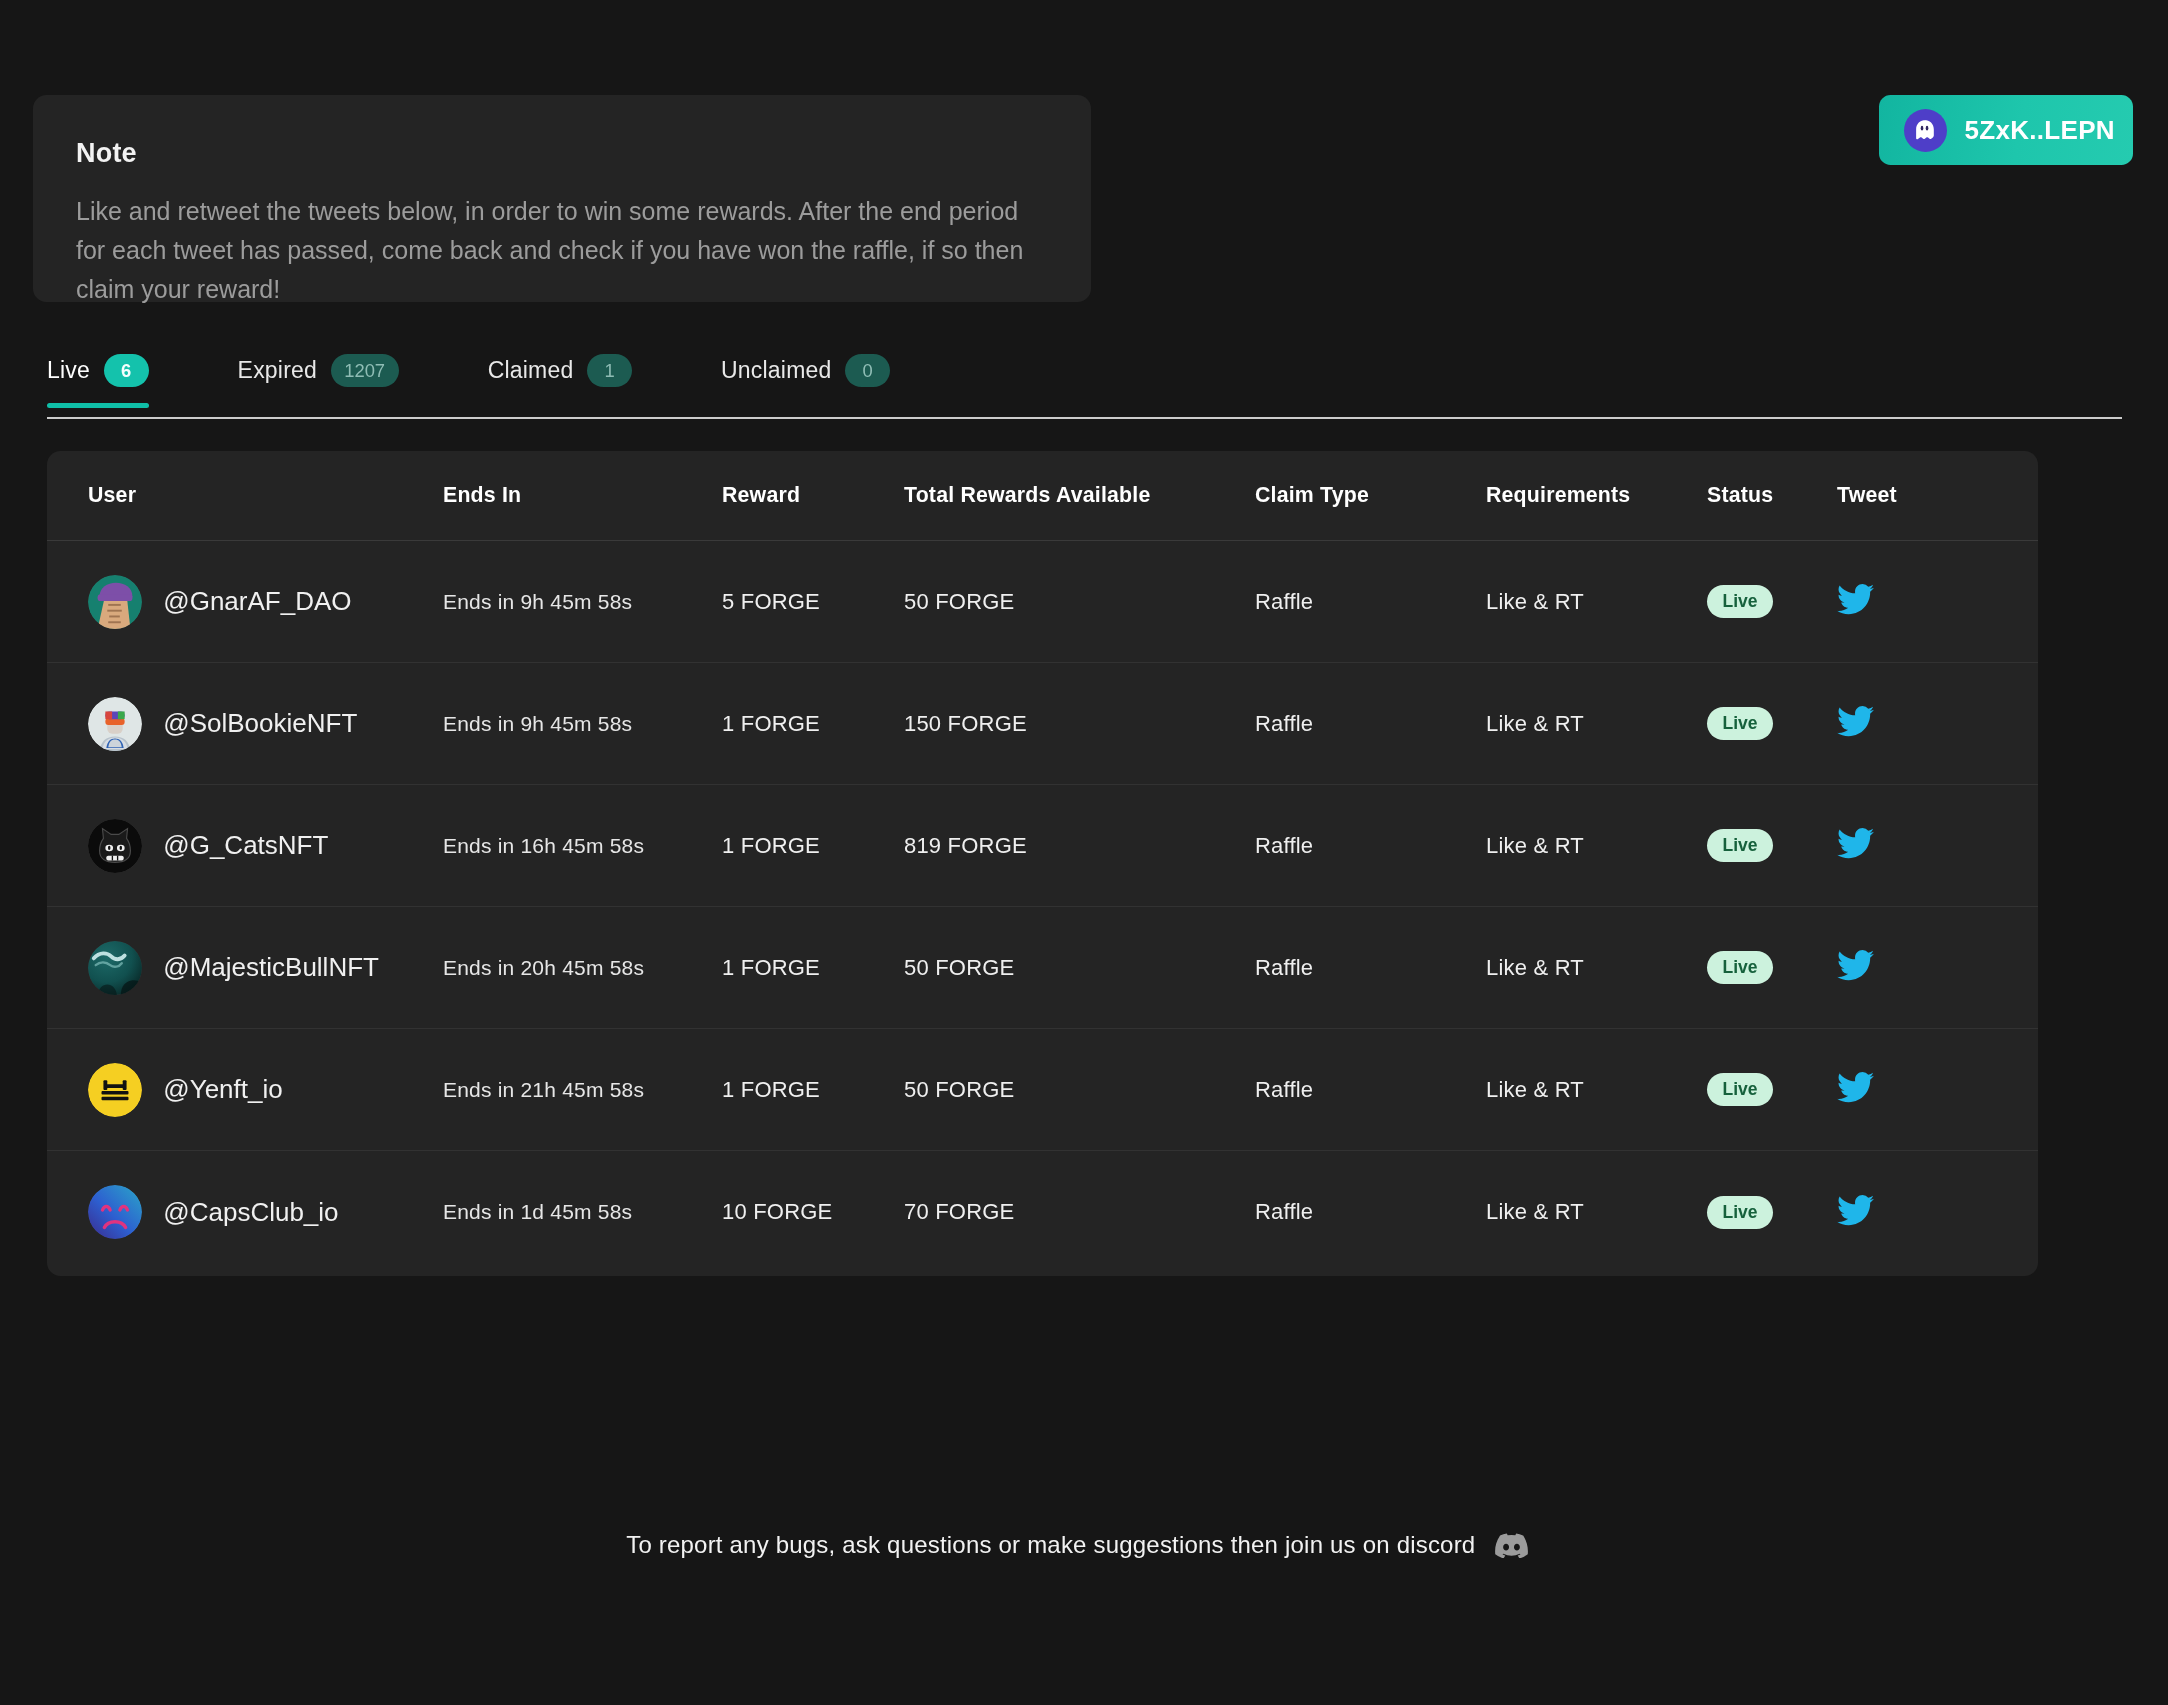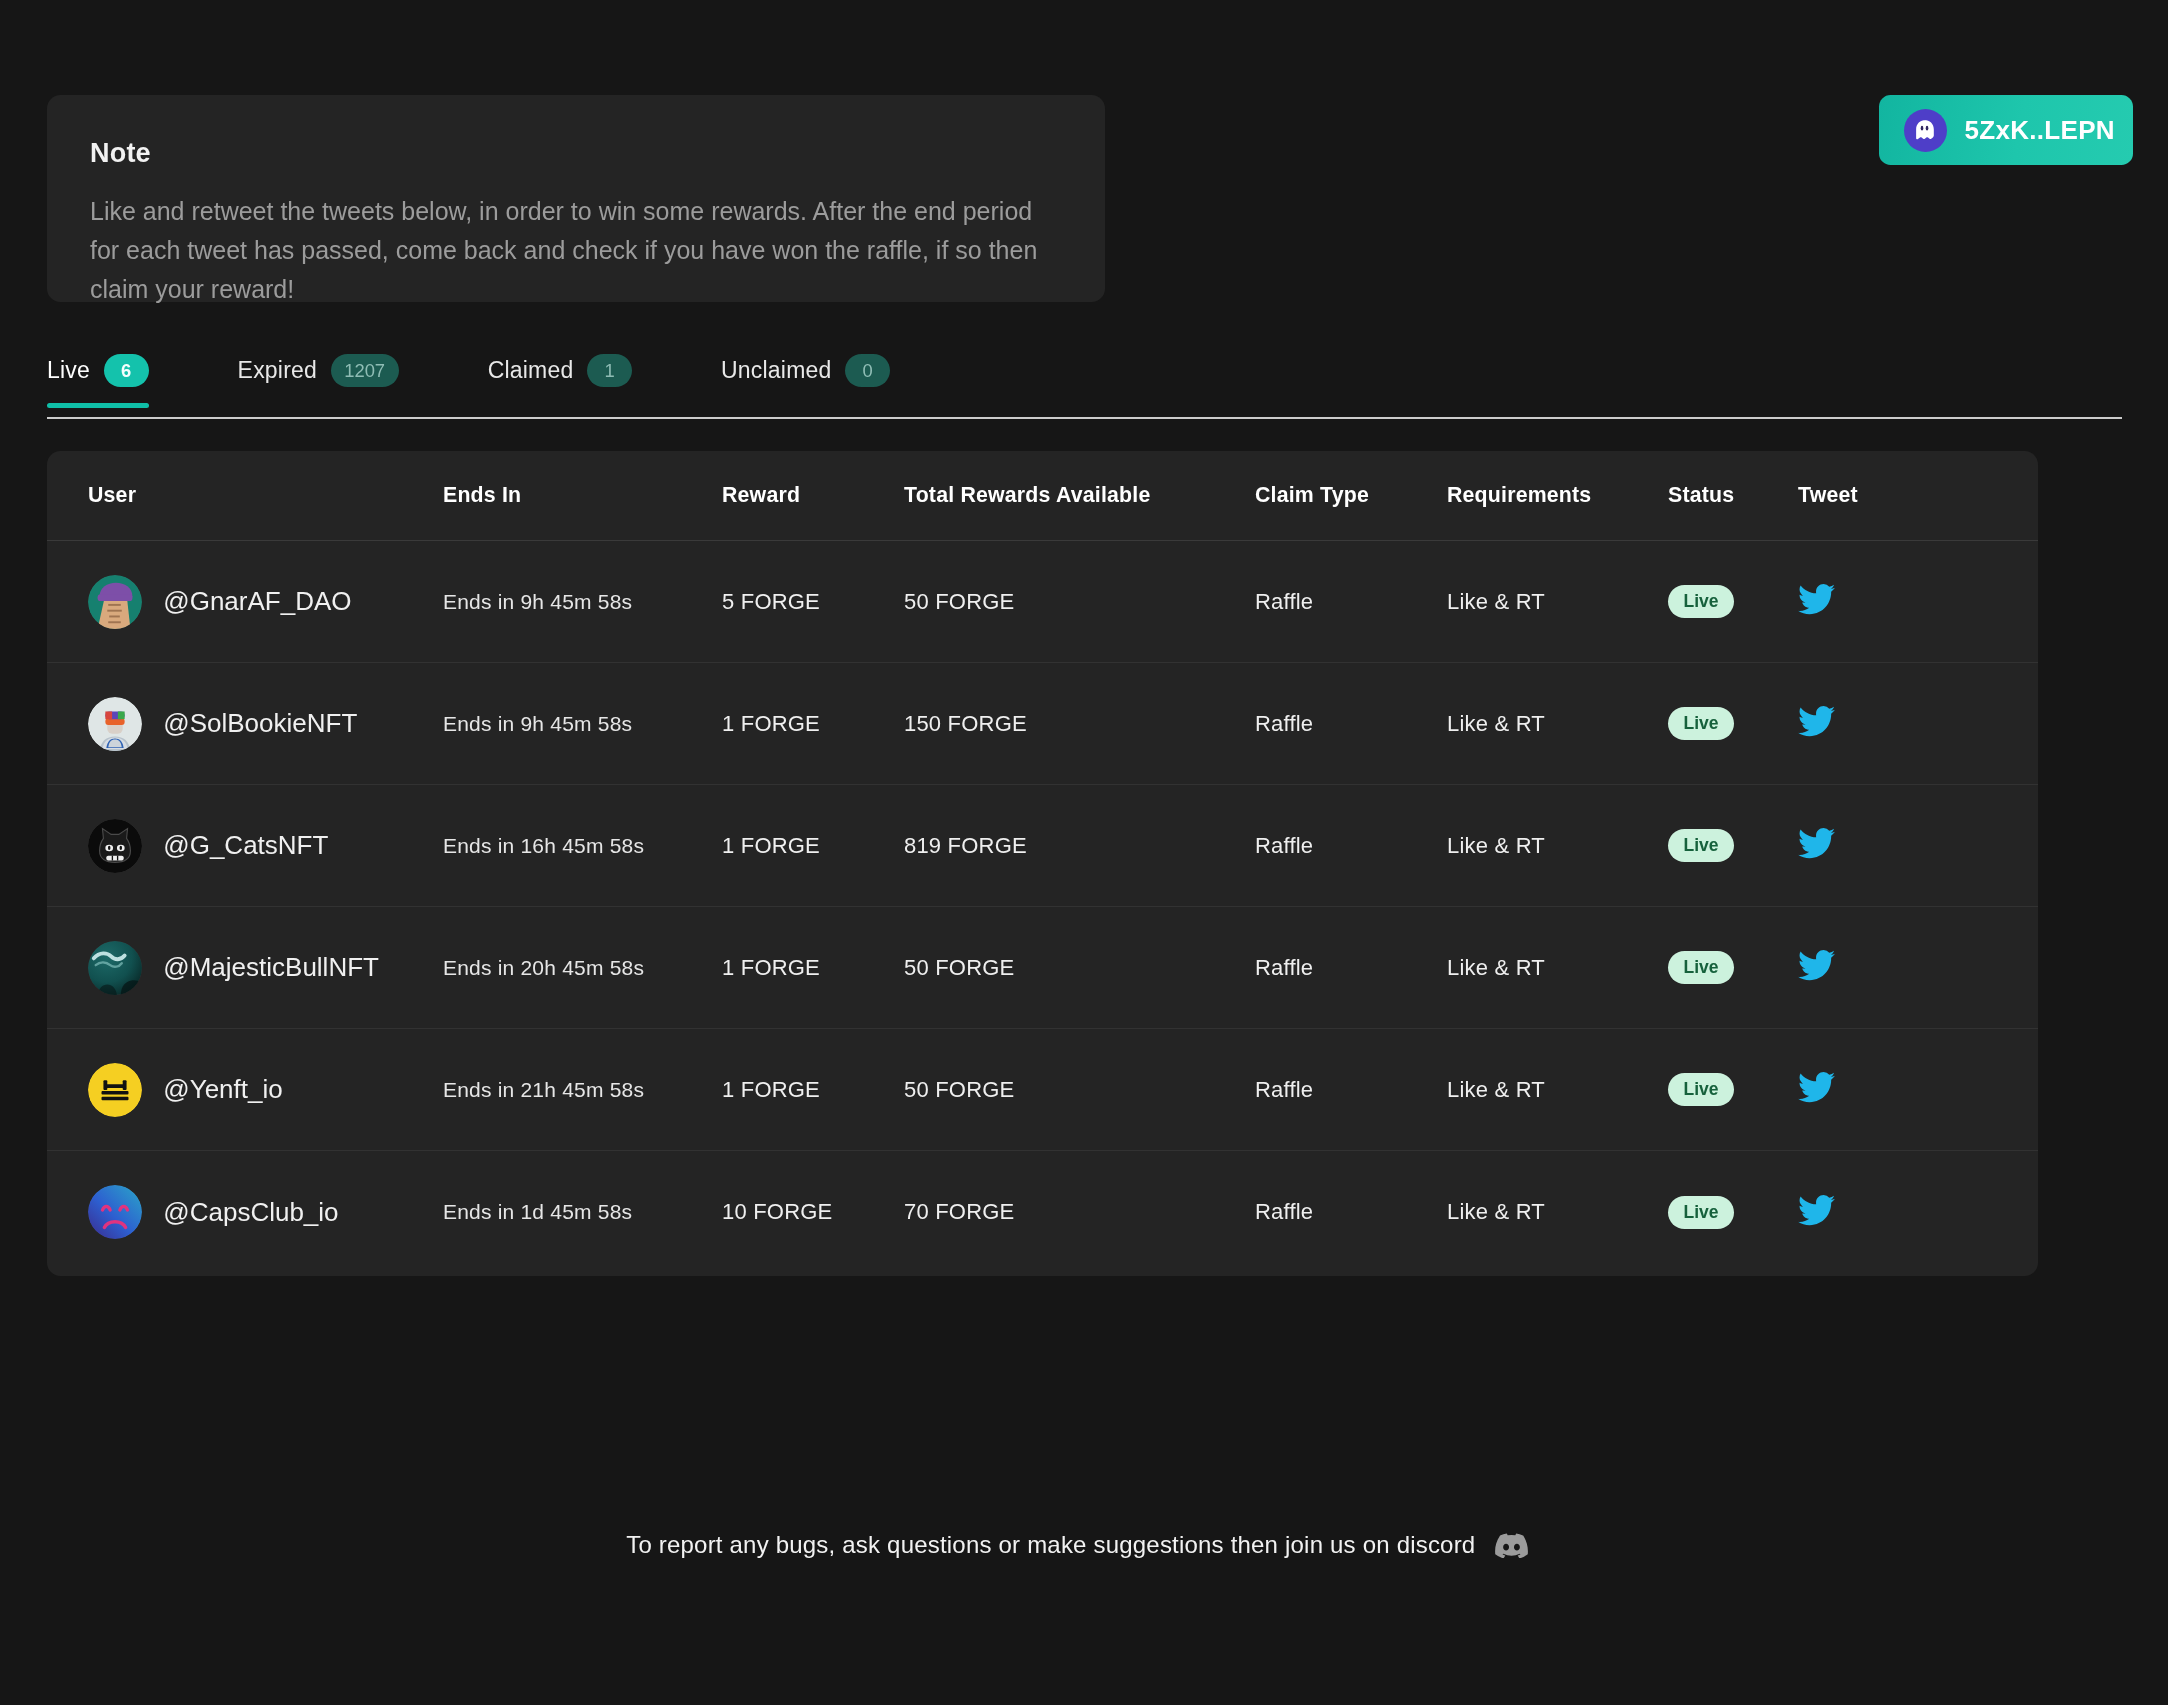--- a/index.html
+++ b/index.html
@@ -47,21 +47,21 @@
     font-size: 26px;
     font-weight: 700;
     letter-spacing: 0.3px;
     white-space: nowrap;
   }
 
   
   .note-card {
     position: absolute;
     top: 95px;
-    left: 47px;
+    left: 33px;
     width: 1058px;
     height: 207px;
     background: #242424;
     border-radius: 13.6px;
     padding: 43px 43px 0 43px;
   }
   .note-title {
     color: #f2f2f2;
     font-size: 27px;
     font-weight: 600;
@@ -164,21 +164,21 @@
     border-bottom: 1px solid #323232;
   }
   .row:last-child { border-bottom: none; }
 
   
   .c-user   { width: 396px; padding-left: 41px; display: flex; align-items: center; gap: 21.3px; }
   .c-ends   { width: 279px; }
   .c-reward { width: 182px; }
   .c-total  { width: 351px; }
   .c-claim  { width: 192px; }
-  .c-req    { width: 221px; }
+  .c-req    { width: 221px; margin-left: 39px; }
   .c-status { width: 130px; }
   .c-tweet  { width: 116px; }
 
   .cell {
     color: #efefef;
     font-size: 22px;
     letter-spacing: 0.2px;
     white-space: nowrap;
   }
   .cell.small { font-size: 21px; color: #e6e6e6; }

